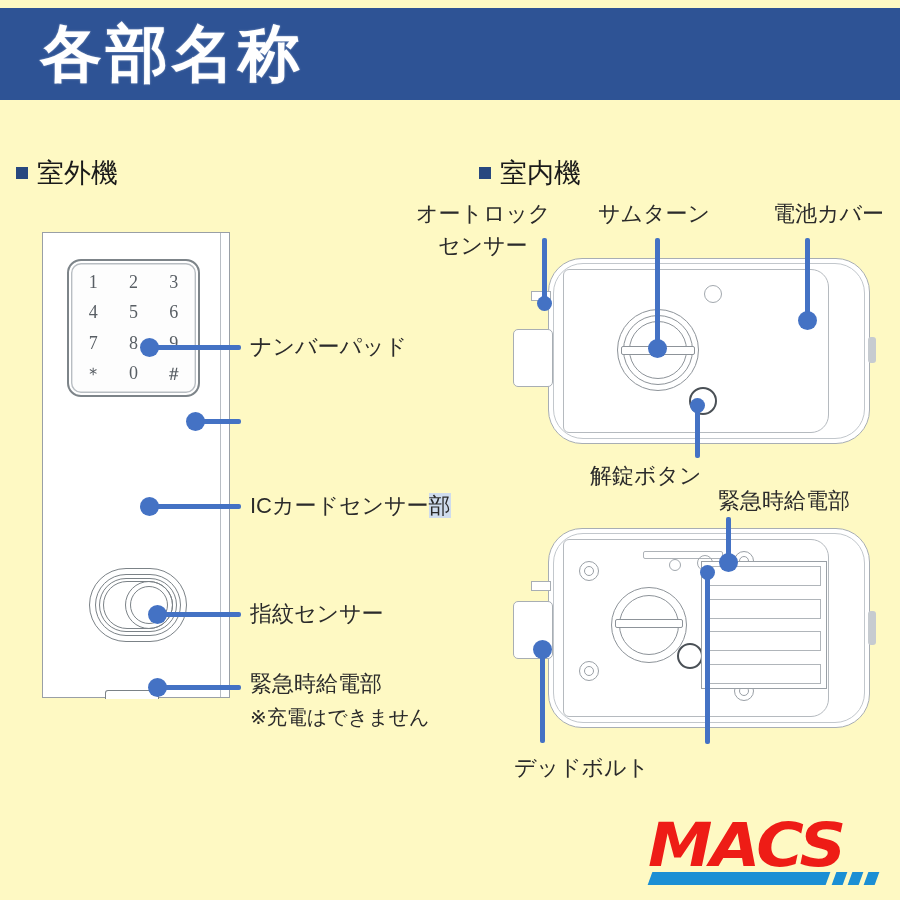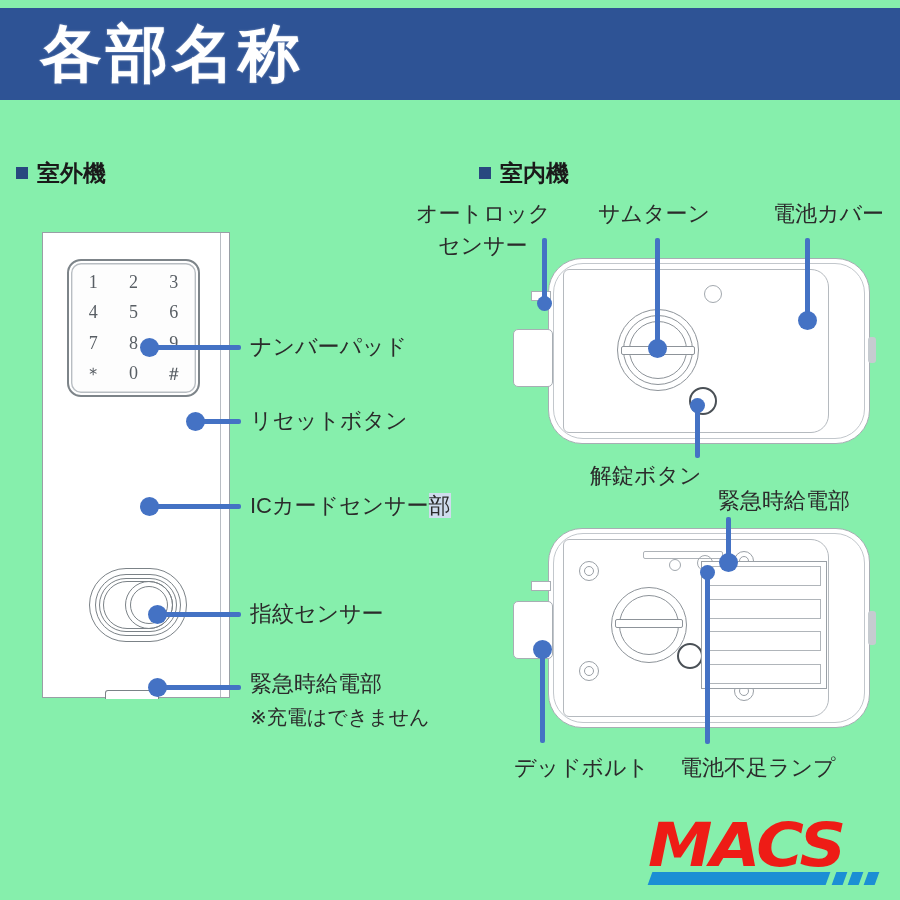--- a/index.html
+++ b/index.html
@@ -5,21 +5,21 @@
 <style>
   html, body {
     margin: 0;
     padding: 0;
     background: #ffffff;
   }
   #page {
     position: relative;
     width: 900px;
     height: 900px;
-    background: #86efac;
+    background: #fef9c3;
     overflow: hidden;
     font-family: "Liberation Sans", "DejaVu Sans", sans-serif;
   }
 
   
   .header-bar {
     position: absolute;
     left: 0;
     top: 8px;
     width: 900px;
@@ -36,24 +36,24 @@
     font-weight: 700;
     color: #ffffff;
     letter-spacing: 4px;
     text-shadow: 0 0 2px rgba(255,255,255,0.5);
     white-space: nowrap;
   }
 
   
   .section-label {
     position: absolute;
-    font-size: 23px;
+    font-size: 27px;
     line-height: 26px;
     color: #1a1a1a;
-    font-weight: 700;
+    font-weight: 400;
     white-space: nowrap;
     display: flex;
     align-items: center;
     gap: 9px;
   }
   .bullet-square {
     display: inline-block;
     width: 12px;
     height: 12px;
     background: #28487f;
@@ -413,21 +413,20 @@
   <div class="dot" style="left:140px; top:497px;"></div>
   <div class="leader-h" style="left:156px; top:504px; width:85px;"></div>
 
   <div class="dot" style="left:148px; top:605px;"></div>
   <div class="leader-h" style="left:164px; top:612px; width:77px;"></div>
 
   <div class="dot" style="left:148px; top:678px;"></div>
   <div class="leader-h" style="left:164px; top:685px; width:77px;"></div>
 
   <div class="callout" style="left:250px; top:333px;">ナンバーパッド</div>
-  <div class="callout" style="left:250px; top:407px;">リセットボタン</div>
   <div class="callout" style="left:250px; top:492px;"><span>ICカードセンサー</span><span class="hl">部</span></div>
   <div class="callout" style="left:250px; top:600px;text-align:center;">指紋センサー</div>
   <div class="callout" style="left:250px; top:670px;">緊急時給電部</div>
   <div class="callout small-note" style="left:250px; top:703px;">※充電はできません</div>
 
   <div class="indoor-shell" id="indoor-top">
     <div class="shell-layer" style="left:4px; top:4px; right:4px; bottom:4px;"></div>
     <div class="face-plate"></div>
     <div class="left-tab" style="top:32px;"></div>
     <div class="deadbolt-block" style="top:70px;"></div>
@@ -490,21 +489,20 @@
   <div class="leader-v" style="left:726px; top:517px; height:46px;"></div>
   <div class="dot" style="left:719px; top:553px;"></div>
   <div class="callout" style="left:718px; top:487px;">緊急時給電部</div>
 
   <div class="leader-v" style="left:540px; top:648px; height:95px;"></div>
   <div class="dot" style="left:533px; top:640px;"></div>
   <div class="callout" style="left:498px; top:754px;margin-left:16px;">デッドボルト</div>
 
   <div class="leader-v" style="left:705px; top:572px; height:172px;"></div>
   <div class="dot sm" style="left:700px; top:565px;"></div>
-  <div class="callout" style="left:680px; top:754px;">電池不足ランプ</div>
 
   <div id="macs-logo">
     <div class="macs-text">MACS</div>
     <div class="macs-bar"></div>
     <div class="macs-tick" style="left:186px;"></div>
     <div class="macs-tick" style="left:202px;"></div>
     <div class="macs-tick" style="left:218px;"></div>
   </div>
 
 </div>

